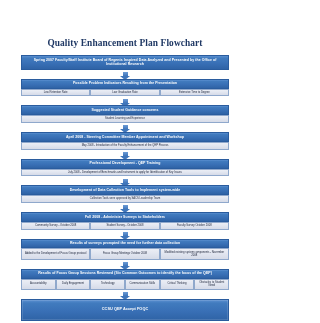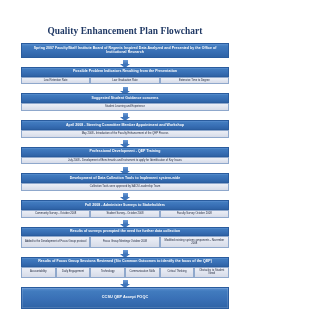--- a/index.html
+++ b/index.html
@@ -7,21 +7,21 @@
   body{
     width:250px;height:323px;overflow:hidden;
     background:#ffffff;
     font-family:"Liberation Sans",sans-serif;
     -webkit-font-smoothing:antialiased;
   }
   #page{position:relative;width:250px;height:323px;background:#fff;}
 
   
   .title{
-    margin:0;padding:26px 0 0 0;
+    margin:12px;padding:26px 0 0 0;
     text-align:center;
     font-family:"Liberation Serif",serif;
     font-weight:bold;
     font-size:9.4px;
     letter-spacing:.1px;
     color:#1f3864;
     line-height:1.1;
   }
 
   

